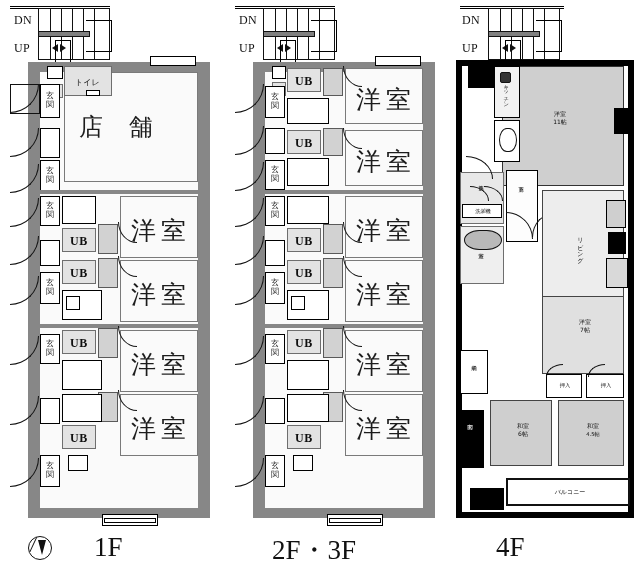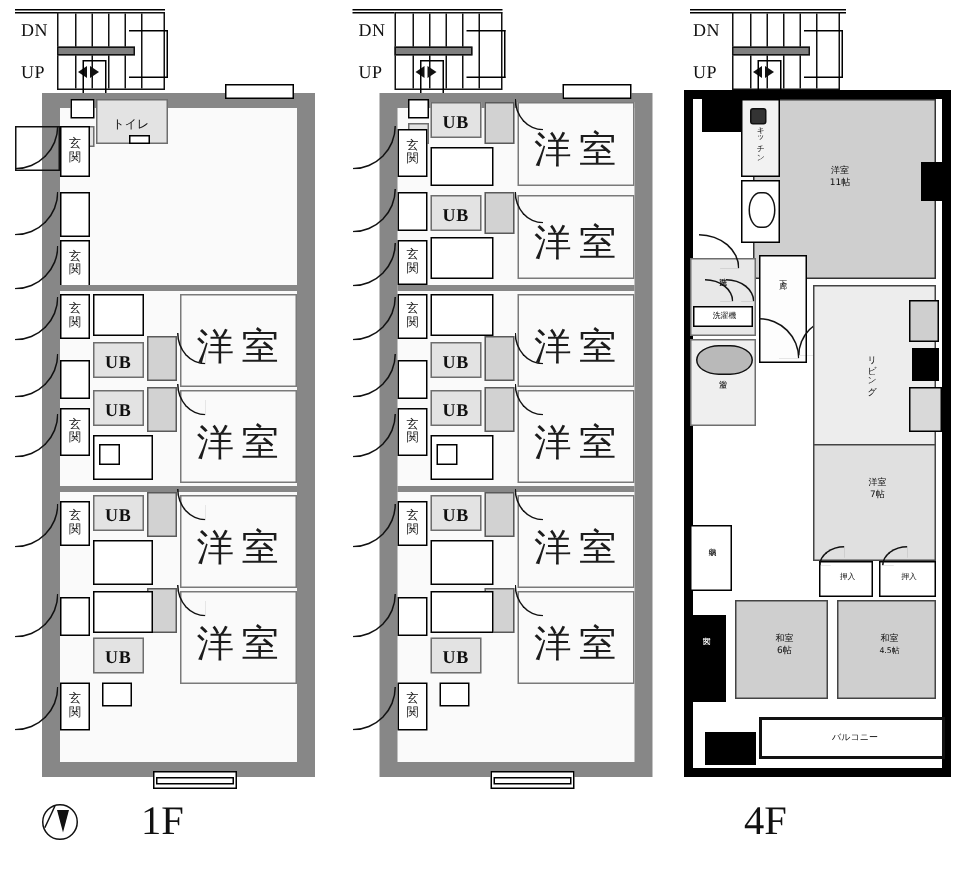--- a/index.html
+++ b/index.html
@@ -80,20 +80,23 @@
     <div class="lbl updn" style="left:14px;top:41px;">UP</div>
     <div style="position:absolute;left:52px;top:44px;width:0;height:0;border-top:4px solid transparent;border-bottom:4px solid transparent;border-right:6px solid #111;"></div>
     <div style="position:absolute;left:60px;top:44px;width:0;height:0;border-top:4px solid transparent;border-bottom:4px solid transparent;border-left:6px solid #111;"></div>
     <div class="thin" style="left:55px;top:40px;width:16px;height:26px;"></div>
 
     <div class="wall" style="left:28px;top:62px;width:182px;height:456px;"></div>
     <div class="room" style="left:40px;top:72px;width:158px;height:436px;border:none;background:#fafafa;"></div>
 
     <div class="white" style="left:150px;top:56px;width:46px;height:10px;"></div>
 
+    <div class="room" style="left:64px;top:72px;width:134px;height:110px;">
+      <div class="lbl kanji kanji-shop" style="left:14px;top:38px;">店 舗</div>
+    </div>
 
     <div class="roomG" style="left:64px;top:66px;width:48px;height:30px;">
       <div class="lbl toire" style="left:10px;top:10px;">トイレ</div>
     </div>
     <div class="white" style="left:47px;top:66px;width:16px;height:13px;"></div>
     <div class="roomG" style="left:47px;top:84px;width:16px;height:14px;"></div>
     <div class="white" style="left:86px;top:90px;width:14px;height:6px;"></div>
 
     <div class="white" style="left:40px;top:84px;width:20px;height:34px;">
       <div class="lbl genkan" style="left:4px;top:7px;">玄<br>関</div>
@@ -398,15 +401,16 @@
     <div class="white" style="left:58px;top:478px;width:124px;height:28px;border:2px solid #111;">
       <div class="lbl tiny6" style="left:40px;top:9px;width:44px;">バルコニー</div>
     </div>
     <div class="wallK" style="left:22px;top:488px;width:34px;height:22px;"></div>
   </div>
 
   <div class="compass" style="left:28px;top:536px;">
       <span></span>
     </div>
   <div class="lbl floorlbl" style="left:94px;top:532px;">1F</div>
+  <div class="lbl floorlbl" style="left:272px;top:532px;">2F・3F</div>
   <div class="lbl floorlbl" style="left:496px;top:532px;">4F</div>
 
 </div>
 
 </body></html>

